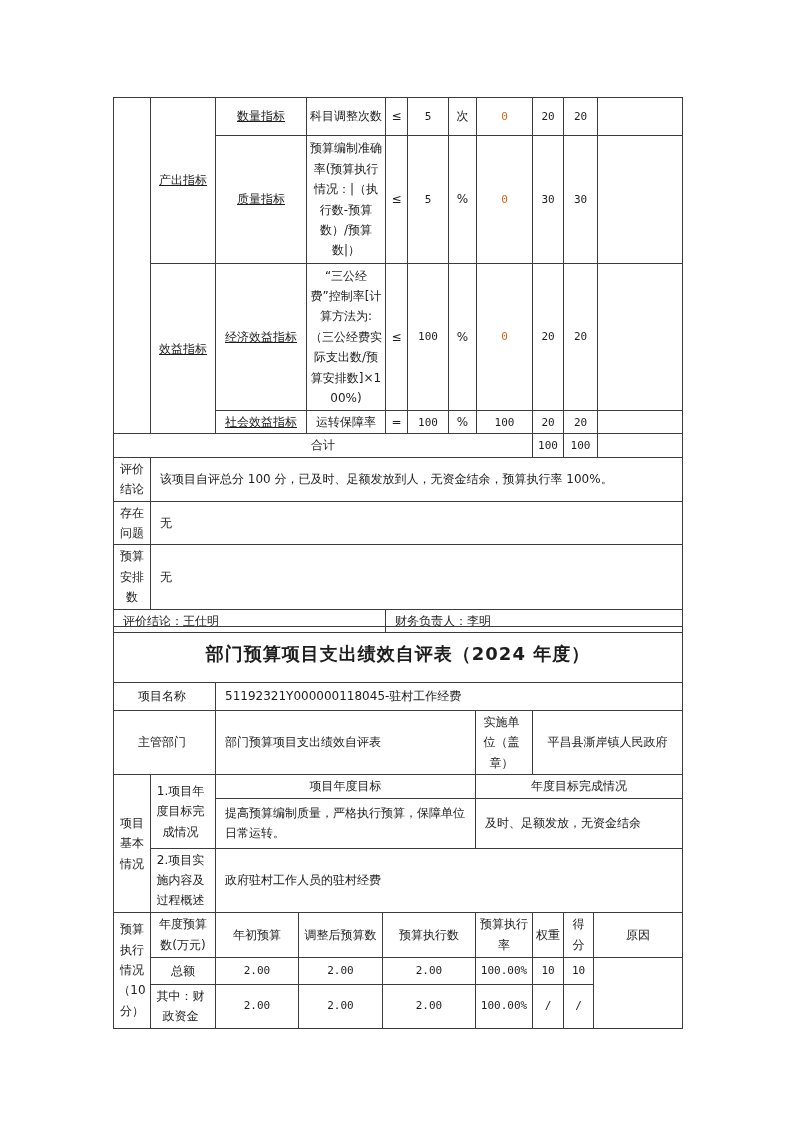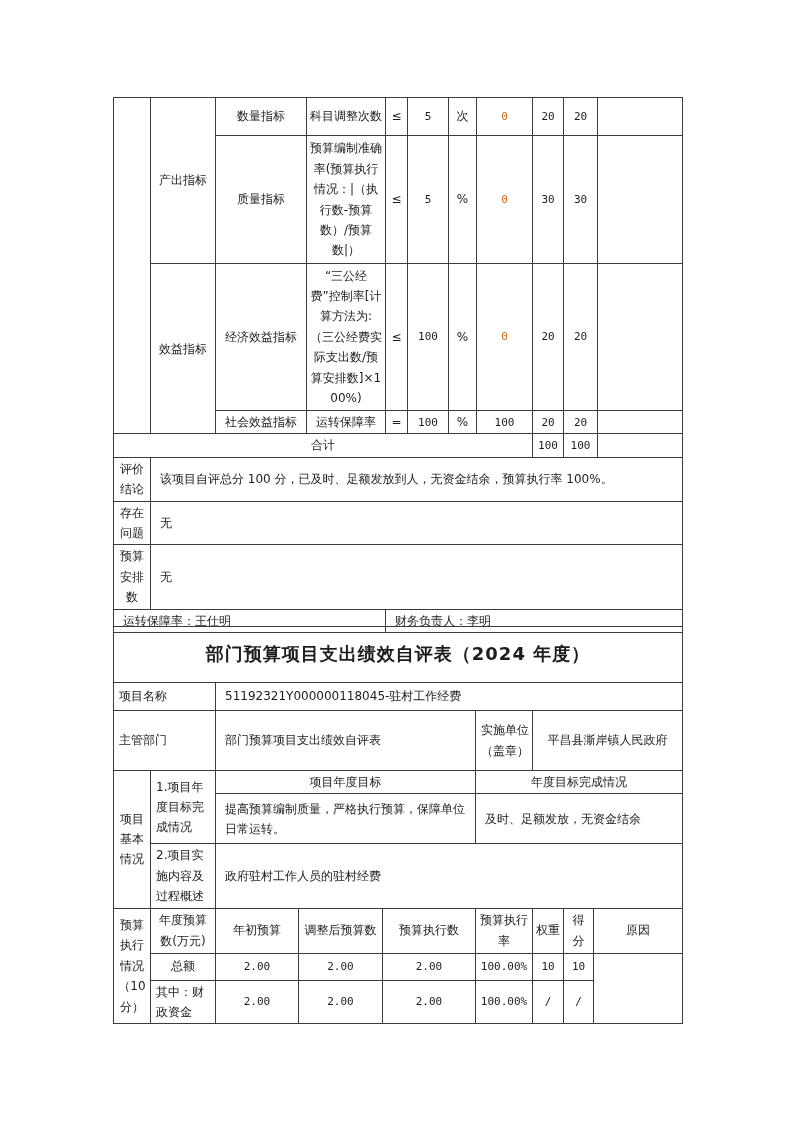--- a/index.html
+++ b/index.html
@@ -15,22 +15,22 @@
     border:1px solid #3c3c3c;
     text-align:center; vertical-align:middle;
     font-size:12px; line-height:1.7;
     padding:1px 3px; overflow:hidden;
     word-break:break-all;
   }
   .t1 { top:97px;  width:569px; }
   .t2 { top:626px; width:569px; }
   .num  { font-size:11px; font-family:"DejaVu Sans Mono","DejaVu Sans",monospace; line-height:1.4; }
   .left { text-align:left; padding-left:9px; }
-  .lbl  { padding-left:4px; padding-right:4px; }
-  .leftlbl { text-align:left; padding-left:5px; padding-right:2px; }
+  .lbl  { padding-left:4px; padding-right:4px;text-decoration:underline; }
+  .leftlbl { text-align:center; padding-left:5px; padding-right:10px; }
   .title-cell { font-size:18px; font-weight:bold; letter-spacing:1px; }
   .pagenum {
     position:absolute; top:1028px; left:0; width:793px;
     text-align:center; font-size:11px; color:#222;
   }
 </style>
 </head>
 <body>
 
 <div class="page">
@@ -109,21 +109,21 @@
     </tr>
     <tr style="height:42px">
       <td>存在问题</td>
       <td colspan="10" class="left">无</td>
     </tr>
     <tr style="height:42px">
       <td>预算安排数</td>
       <td colspan="10" class="left">无</td>
     </tr>
     <tr style="height:21px">
-      <td colspan="4" class="left">运转保障率：王仕明</td>
+      <td colspan="4" class="left">评价结论：王仕明</td>
       <td colspan="7" class="left">财务负责人：李明</td>
     </tr>
   </tbody>
     </table>
 
   <table class="t2">
     <colgroup>
       <col style="width:37px">
         <col style="width:65px">
         <col style="width:83px">

